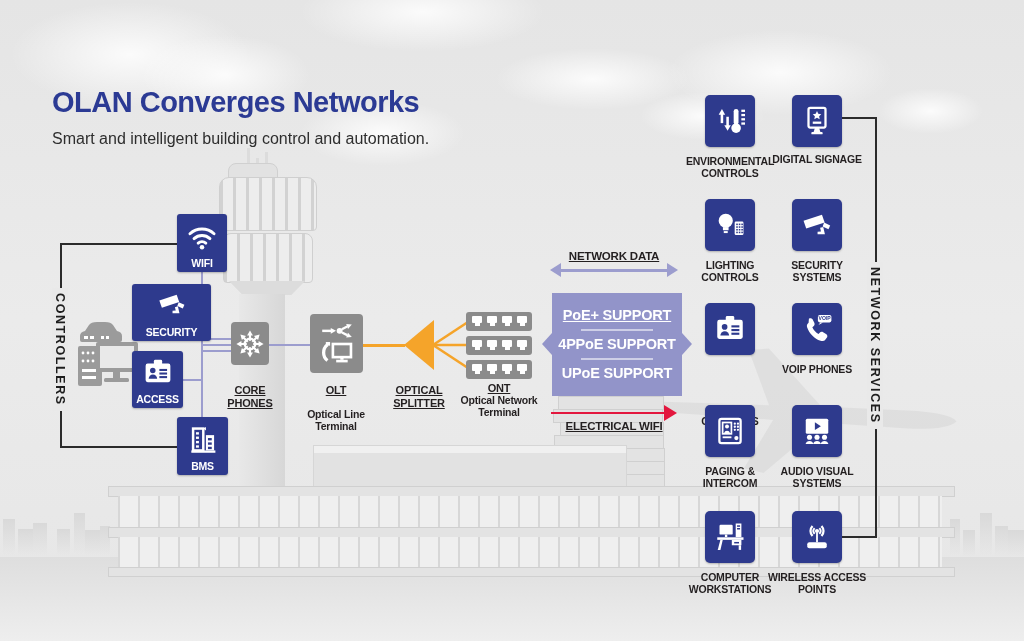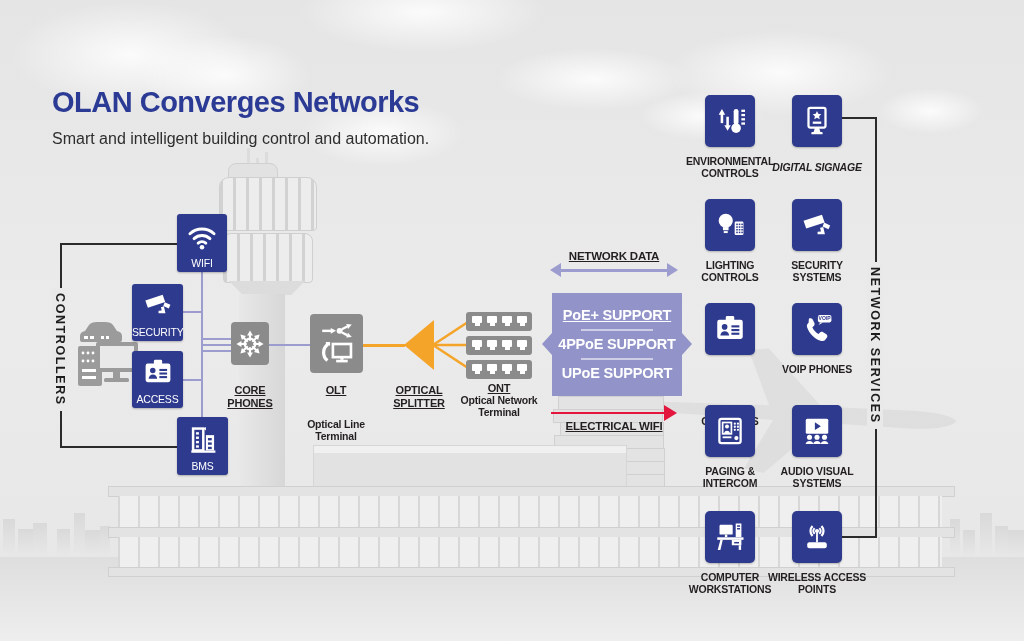--- a/index.html
+++ b/index.html
@@ -18,21 +18,21 @@
   .tower-slats{background:repeating-linear-gradient(90deg,#d2d2d2 0 3px,#ededed 3px 13px);border:1px solid #cfcfcf;}
   
   .pline{position:absolute;background:#9c9dce;}
   .oline{position:absolute;background:#f5a42a;}
   .bline{position:absolute;background:#2b2b2b;}
   .vlabel{position:absolute;writing-mode:vertical-rl;font-weight:bold;font-size:12.5px;
     letter-spacing:1.6px;color:#1d1d1d;background:#e9e9e9;padding:5px 1px;}
   
   .bluebox{position:absolute;background:#2e3a8d;border-radius:3px;box-shadow:0 1px 2px rgba(0,0,0,.25);}
   .bluebox .blabel{position:absolute;left:0;right:0;bottom:3px;text-align:center;
-    color:#fff;font-weight:normal;font-size:10.5px;letter-spacing:-0.2px;}
+    color:#fff;font-weight:bold;font-size:10.5px;letter-spacing:-0.2px;}
   .bluebox svg{position:absolute;left:50%;transform:translateX(-50%);top:5px;}
   .srvbox{position:absolute;width:50px;height:52px;background:#2e3a8d;border-radius:5px;
     box-shadow:0 1px 2px rgba(0,0,0,.25);}
   .srvbox svg{position:absolute;left:50%;top:50%;transform:translate(-50%,-50%);}
   .graybox{position:absolute;background:#8b8b8b;border-radius:4px;}
   .graybox svg{position:absolute;left:50%;top:50%;transform:translate(-50%,-50%);}
   .nlabel{position:absolute;text-align:center;font-weight:bold;font-size:11px;
     line-height:12.5px;letter-spacing:-0.2px;color:#231f20;text-decoration:underline;}
   .slabel{position:absolute;text-align:center;font-weight:bold;font-size:10.5px;
     line-height:12px;letter-spacing:-0.2px;color:#231f20;}
@@ -164,21 +164,21 @@
     <span>
       <svg width="38" height="34" viewBox="0 0 24 24">
         <path d="M3.5 10.4a12.6 12.6 0 0 1 17 0" stroke="#fff" stroke-width="2.1" fill="none" stroke-linecap="round"></path>
         <path d="M6.4 13.8a8.3 8.3 0 0 1 11.2 0" stroke="#fff" stroke-width="2.1" fill="none" stroke-linecap="round"></path>
         <path d="M9.3 17a4.2 4.2 0 0 1 5.4 0" stroke="#fff" stroke-width="2.1" fill="none" stroke-linecap="round"></path>
         <circle cx="12" cy="20" r="1.6" fill="#fff"></circle>
       </svg></span>
     <div class="blabel">WIFI</div>
   </div>
 
-  <div class="bluebox" style="left:132px;top:284px;width:51px;height:57px;">
+  <div class="bluebox" style="left:132px;top:284px;width:51px;height:57px;padding-left:28px;">
     <span>
       <svg width="36" height="32" viewBox="0 0 24 24">
         <path fill="#fff" d="M2.5 8.6 L15.5 4.4 L17.4 9.8 L4.4 14 Z"></path>
         <path fill="#fff" d="M17 9.9 L21.3 11.9 L20.1 14.6 L16 12.7 Z"></path>
         <path fill="#fff" d="M14.2 13.6 L16.4 13 L17.6 18.2 L12.4 18.2 L12.4 16.3 L14.8 16.2 Z"></path>
       </svg></span>
     <div class="blabel">SECURITY</div>
   </div>
 
   <div class="bluebox" style="left:132px;top:351px;width:51px;height:57px;">
@@ -246,21 +246,21 @@
         <line x1="15" y1="7" x2="18.2" y2="8.6" stroke="#fff" stroke-width="1.4"></line>
         <polygon points="18.7,7.2 21,9.8 17.6,10.1" fill="#fff"></polygon>
         <path d="M6.2 14.5 a6 6 0 0 0 0 9.5" stroke="#fff" stroke-width="2" fill="none"></path>
         <rect x="5.2" y="12.8" width="2.6" height="2.2" fill="#fff"></rect>
         <rect x="9.5" y="14" width="11" height="8" fill="none" stroke="#fff" stroke-width="1.6"></rect>
         <rect x="14" y="22" width="2" height="1.6" fill="#fff"></rect>
         <rect x="11.5" y="23.6" width="7" height="1.6" fill="#fff"></rect>
       </svg></span>
   </div>
   <div class="nlabel" style="left:301px;top:384px;width:70px;">OLT</div>
-  <div class="slabel" style="left:301px;top:418px;width:70px;">Optical Line Terminal</div>
+  <div class="slabel" style="left:301px;top:408px;width:70px;">Optical Line Terminal</div>
 
   <div class="tri" style="left:404px;top:320px;border-right:30px solid #f5a42a;border-top:25px solid transparent;border-bottom:25px solid transparent;"></div>
   <div class="nlabel" style="left:384px;top:384px;width:70px;">OPTICAL SPLITTER</div>
 
   <div>
     <div class="ontrow" style="top:312px;">
       <div class="port" style="left:6px;"></div>
         <div class="port" style="left:21px;"></div>
       <div class="port" style="left:36px;"></div>
         <div class="port" style="left:51px;"></div>
@@ -324,21 +324,21 @@
   <div class="srvbox" style="left:792px;top:95px;">
     <span>
       <svg width="34" height="38" viewBox="0 0 24 24">
         <rect x="6" y="2.8" width="12" height="13.8" rx="1.2" fill="none" stroke="#fff" stroke-width="1.6"></rect>
         <path d="M12 5 l.9 1.9 2.1.3 -1.5 1.4.4 2.1 -1.9 -1 -1.9 1 .4 -2.1 -1.5 -1.4 2.1 -.3 Z" fill="#fff"></path>
         <rect x="9" y="12.4" width="6" height="1.6" fill="#fff"></rect>
         <path d="M10.6 16.6 h2.8 l1 3.2 h-4.8 Z" fill="#fff"></path>
         <rect x="8" y="19.8" width="8" height="1.6" rx=".6" fill="#fff"></rect>
       </svg></span>
   </div>
-  <div class="slabel" style="left:767px;top:161px;width:100px;font-style:italic;">DIGITAL SIGNAGE</div>
+  <div class="slabel" style="left:767px;top:153px;width:100px;">DIGITAL SIGNAGE</div>
 
   <div class="srvbox" style="left:705px;top:199px;">
     <span>
       <svg width="34" height="36" viewBox="0 0 24 24">
         <circle cx="9" cy="9" r="5" fill="#fff"></circle>
         <path d="M7 13.5 h4 v2.2 h-4 Z" fill="#fff"></path>
         <rect x="7.6" y="16.3" width="2.8" height="1.4" fill="#fff"></rect>
         <rect x="15.3" y="9.5" width="6.2" height="9.5" rx=".9" fill="#fff"></rect>
         <g fill="#2e3a8d">
           <rect x="16.4" y="11" width="1.1" height="1.1"></rect>

